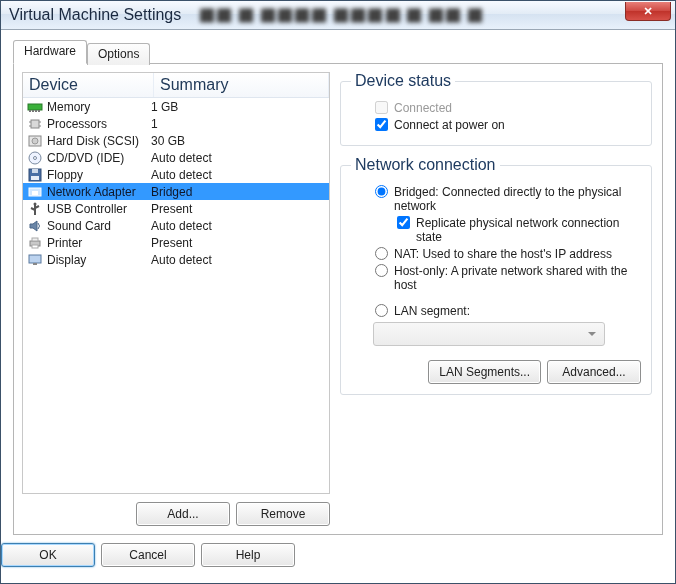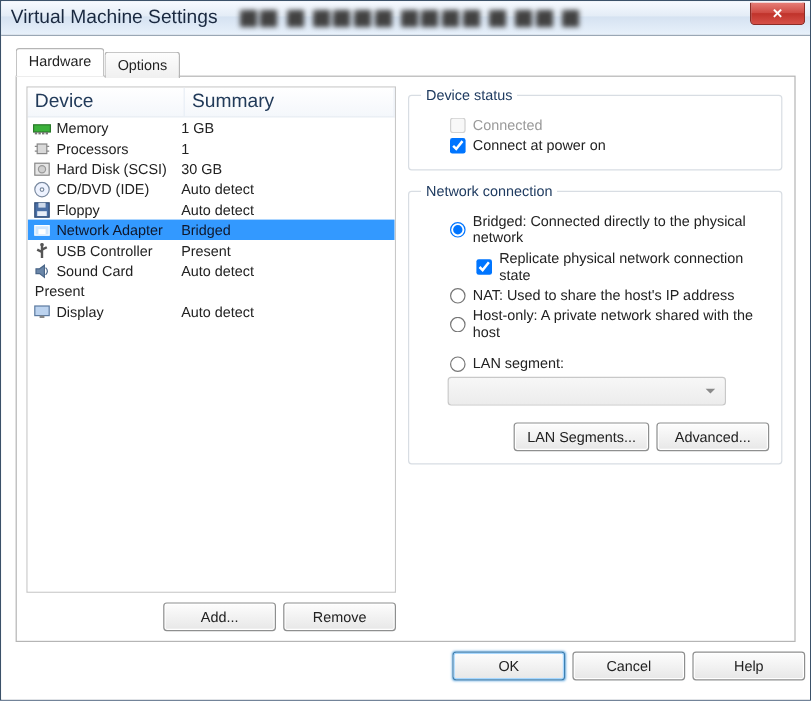--- a/index.html
+++ b/index.html
@@ -203,25 +203,24 @@
   }
   fieldset.group {
     border: 1px solid #d8dde3;
     border-radius: 3px;
     padding: 8px 10px 10px 10px;
     margin: 0;
   }
   fieldset.group > legend {
     padding: 0 4px;
     color: #1f3b60;
-    font-size: 12px;
+    font-size: 16px;
   }
   .chk-row, .rad-row {
     display: flex;
-    align-items: center;
     gap: 6px;
     margin: 3px 0;
     font-size: 12px;
     color: #222;
     padding-left: 24px;
   }
   .chk-row.disabled { color: #9a9a9a; }
   .indent { margin-left: 22px; }
   .lan-select {
     width: 230px;
@@ -245,23 +244,22 @@
     justify-content: flex-end;
     gap: 6px;
     margin-top: 14px;
   }
   
   .footer {
     height: 40px;
     border-top: none;
     display: flex;
     align-items: center;
-    justify-content: flex-end;
     gap: 6px;
-    padding: 0 4px 8px 0;
+    padding: 0 14px 8px 0;
     background: #fff;
   }
   input[type=checkbox], input[type=radio] {
     width: 13px; height: 13px; margin: 0;
   }
 </style>
 </head>
 <body>
 
 <div class="window">
@@ -389,20 +387,30 @@
                     <svg width="14" height="14">
                       <polygon points="2,5 5,5 9,2 9,12 5,9 2,9" fill="#6a86a8" stroke="#4a6688"></polygon>
                       <path d="M10 4 Q13 7 10 10" fill="none" stroke="#4a6688"></path>
                     </svg>
                   </span>
                   <span>Sound Card</span>
                 </div>
                 <div class="cell-summary">Auto detect</div>
               </div>
               <div class="device-row">
+                <div class="cell-device">
+                  <span class="dev-icon">
+                    <svg width="14" height="14">
+                      <rect x="2" y="5" width="10" height="5" fill="#c9c9c9" stroke="#888"></rect>
+                      <rect x="4" y="2" width="6" height="3" fill="#eee" stroke="#aaa"></rect>
+                      <rect x="4" y="9" width="6" height="3" fill="#fff" stroke="#aaa"></rect>
+                    </svg>
+                  </span>
+                  <span>Printer</span>
+                </div>
                 <div class="cell-summary">Present</div>
               </div>
               <div class="device-row">
                 <div class="cell-device">
                   <span class="dev-icon">
                     <svg width="14" height="14">
                       <rect x="1" y="2" width="12" height="8" fill="#bcd3ef" stroke="#5b7aa0"></rect>
                       <rect x="5" y="10" width="4" height="2" fill="#888"></rect>
                     </svg>
                   </span>

